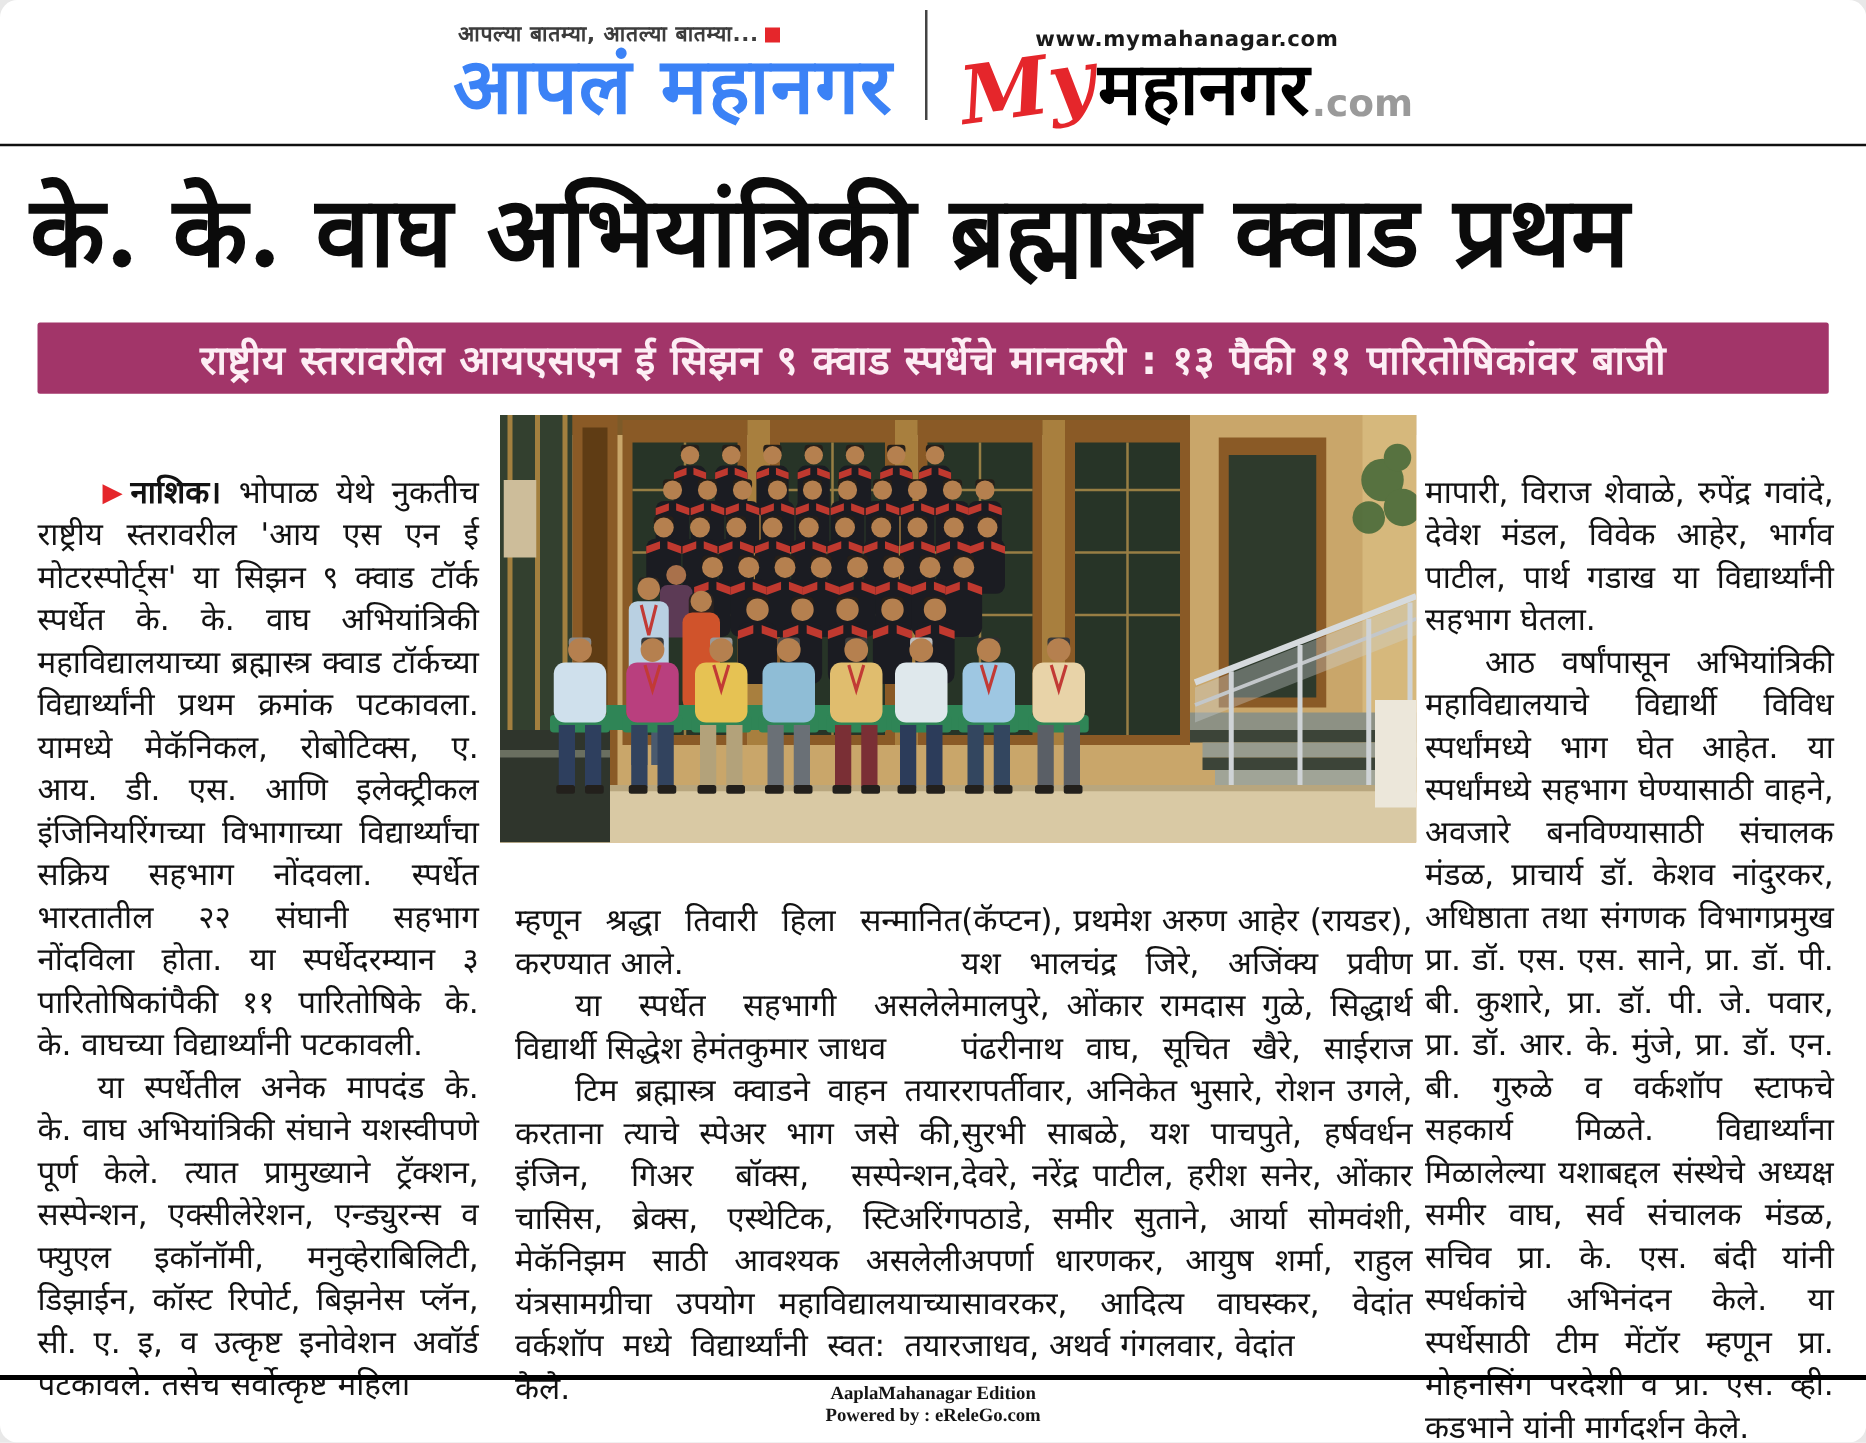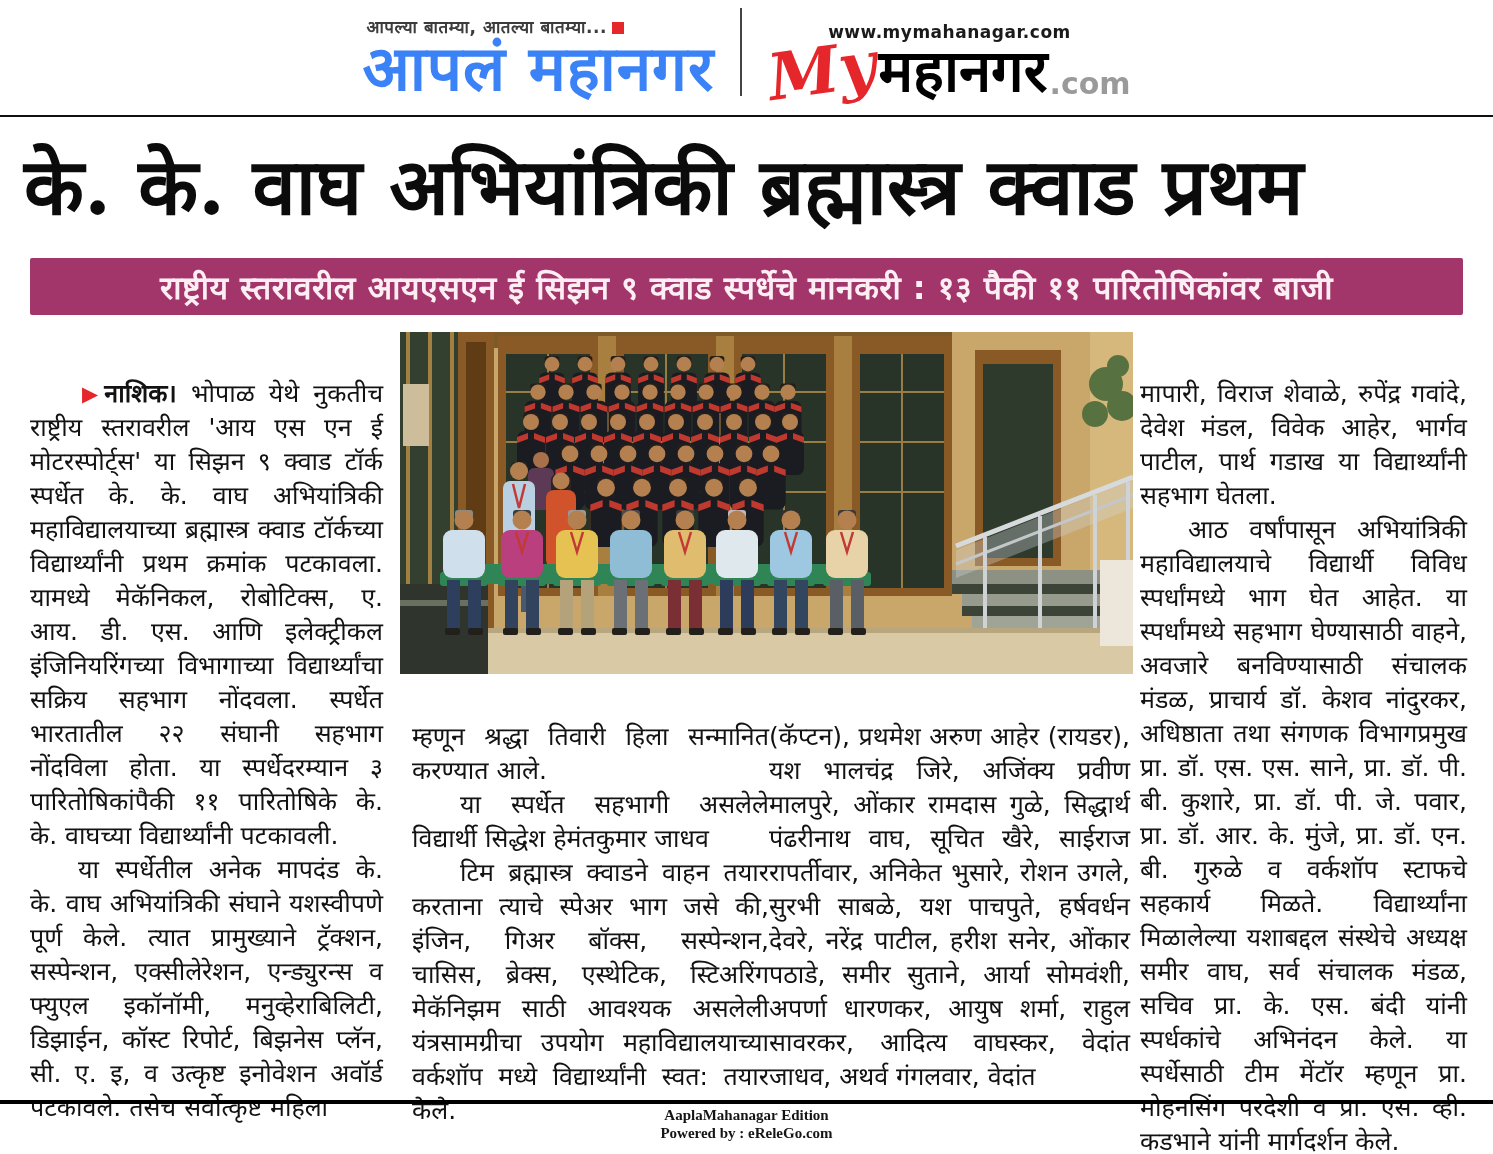--- a/index.html
+++ b/index.html
@@ -1,19 +1,19 @@
 <!DOCTYPE html>
 <html><head>
 <meta charset="utf-8">
 <style>
   html,body{margin:0;padding:0;background:#e8e8e8;}
   .page{
     position:relative;width:1493px;height:1154px;background:#ffffff;
     font-family:"DejaVu Sans","Liberation Sans",sans-serif;color:#111;
-    overflow:hidden;margin:0 auto;
+    overflow:hidden;margin:0 auto;border-radius:14px;
   }
   
   .masthead{position:absolute;top:8px;left:0;width:100%;display:flex;justify-content:center;align-items:flex-end;gap:26px;}
   .mh-left{text-align:left;}
   .mh-tagline{font-size:17px;font-weight:bold;color:#3c3c3c;letter-spacing:.5px;margin-left:4px;}
   .mh-redsq{display:inline-block;width:12px;height:12px;background:#e5262b;margin-left:5px;vertical-align:middle;}
   .mh-logo{font-size:62px;font-weight:bold;color:#3b82f6;line-height:1.0;font-family:"DejaVu Serif","Liberation Serif",serif;letter-spacing:1px;}
   .mh-divider{width:2px;height:88px;background:#444;margin-bottom:4px;}
   .mh-right{text-align:left;}
   .mh-url{font-size:17px;font-weight:bold;color:#1a1a1a;text-align:center;letter-spacing:.5px;}

